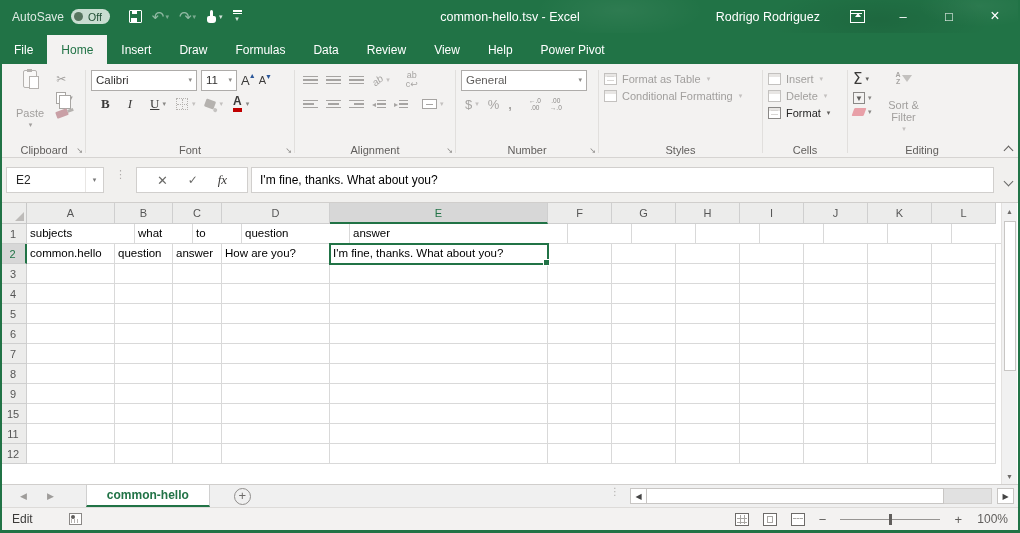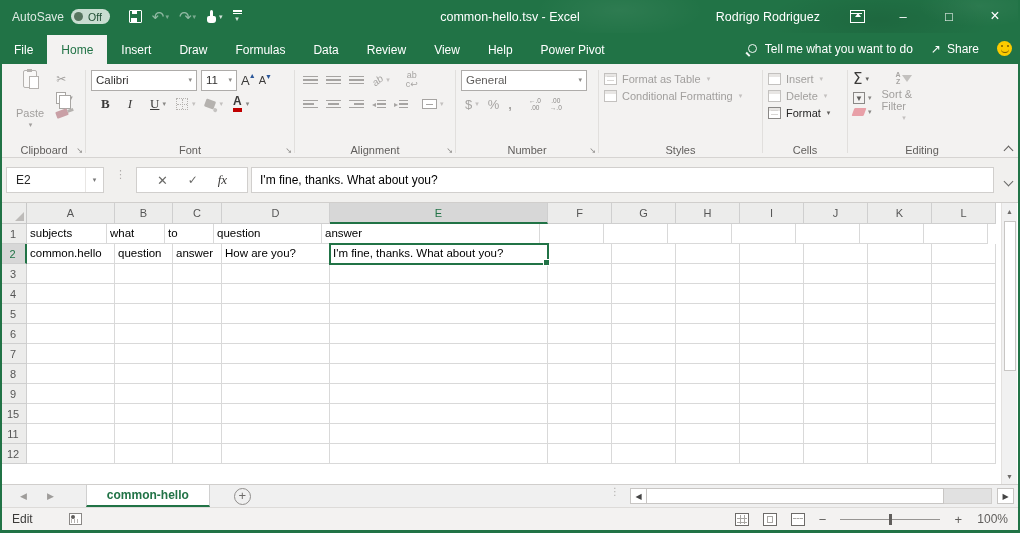--- a/index.html
+++ b/index.html
@@ -236,31 +236,20 @@
         <span class="tab active">Home</span>
         <span class="tab">Insert</span>
         <span class="tab">Draw</span>
         <span class="tab">Formulas</span>
         <span class="tab">Data</span>
         <span class="tab">Review</span>
         <span class="tab">View</span>
         <span class="tab">Help</span>
         <span class="tab">Power Pivot</span>
       </div>
-    <div class="tabrow-right">
-      <span class="tellme">
-        <span class="mag-w"></span>
-        <span>Tell me what you want to do</span>
-      </span>
-      <span class="share">
-        <span class="share-ic">↗</span>
-        <span>Share</span>
-      </span>
-      <span class="smiley"></span>
-    </div>
   </div>
 
   <div class="ribbon">
 
     <div class="rgroup" style="width:82px">
       <div style="display:flex;gap:8px;padding-left:4px">
         <div class="bigbtn">
           <span class="clipboard-ic"></span>
           <span style="margin-top:19px">Paste</span>
           <span class="dd" style="color:#a19f9d">▾</span>
@@ -450,21 +439,21 @@
               <span class="eraser"></span>
               <span class="dd" style="color:#8a8886">▾</span>
             </span>
         </div>
         <div class="bigbtn">
           <span class="azfunnel">
               <span class="az">A
 Z</span>
               <span class="funnel"></span>
             </span>
-          <span style="margin-top:3px;width:44px;">Sort &amp; Filter</span>
+          <span style="margin-top:14px;width:44px;text-align:center">Sort &amp; Filter</span>
           <span class="dd" style="color:#c3c1bf">▾</span>
         </div>
       </div>
       <div class="glabel">Editing</div>
     </div>
 
     <div class="collapse-rib"></div>
   </div>
 
   <div class="formularow">
@@ -498,21 +487,21 @@
           <div class="colhdr" style="width: 64px;">H</div>
           <div class="colhdr" style="width: 64px;">I</div>
           <div class="colhdr" style="width: 64px;">J</div>
           <div class="colhdr" style="width: 64px;">K</div>
           <div class="colhdr" style="width: 64px;">L</div>
         </div>
     </div>
     <div id="grid-rows">
         <div class="grow2">
           <div class="rowhdr">1</div>
-          <div class="cell" style="width: 80px;">subjects</div>
+          <div class="cell" style="width: 108px;">subjects</div>
           <div class="cell" style="width: 58px;">what</div>
           <div class="cell" style="width: 49px;">to</div>
           <div class="cell" style="width: 108px;">question</div>
           <div class="cell" style="width: 218px;">answer</div>
           <div class="cell" style="width: 64px;"></div>
           <div class="cell" style="width: 64px;"></div>
           <div class="cell" style="width: 64px;"></div>
           <div class="cell" style="width: 64px;"></div>
           <div class="cell" style="width: 64px;"></div>
           <div class="cell" style="width: 64px;"></div>

